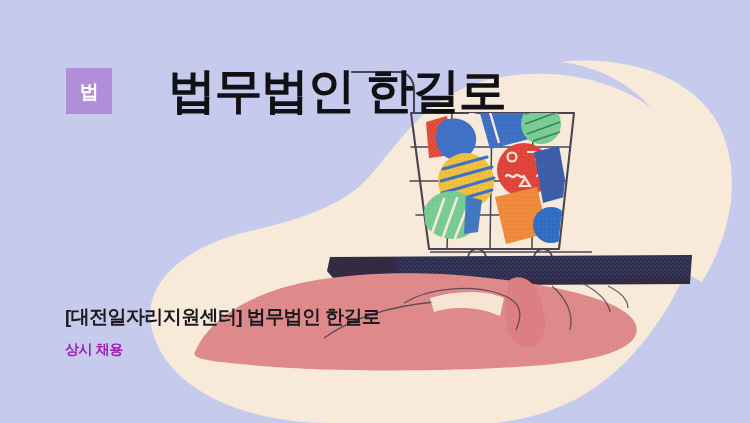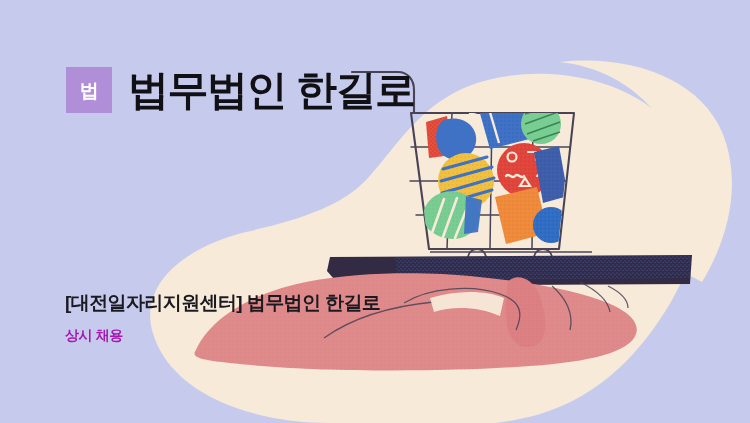--- a/index.html
+++ b/index.html
@@ -45,33 +45,34 @@
     flex: none;
   }
   #logo-badge-text {
     color: #ffffff;
     font-size: 19px;
     font-weight: 700;
     line-height: 1;
     letter-spacing: -0.5px;
   }
   #company-title {
-    font-size: 41px;
+    font-size: 48px;
     font-weight: 700;
     color: #111014;
     line-height: 1;
     letter-spacing: -1.5px;
     white-space: nowrap;
+    margin-left: 40px;
   }
 
   
   #posting-block {
     position: absolute;
     left: 65px;
-    top: 291px;
+    top: 305px;
     z-index: 5;
   }
   #posting-title {
     font-size: 19px;
     font-weight: 700;
     color: #1b1a20;
     line-height: 1.25;
     letter-spacing: -0.6px;
     white-space: nowrap;
     margin: 0;

